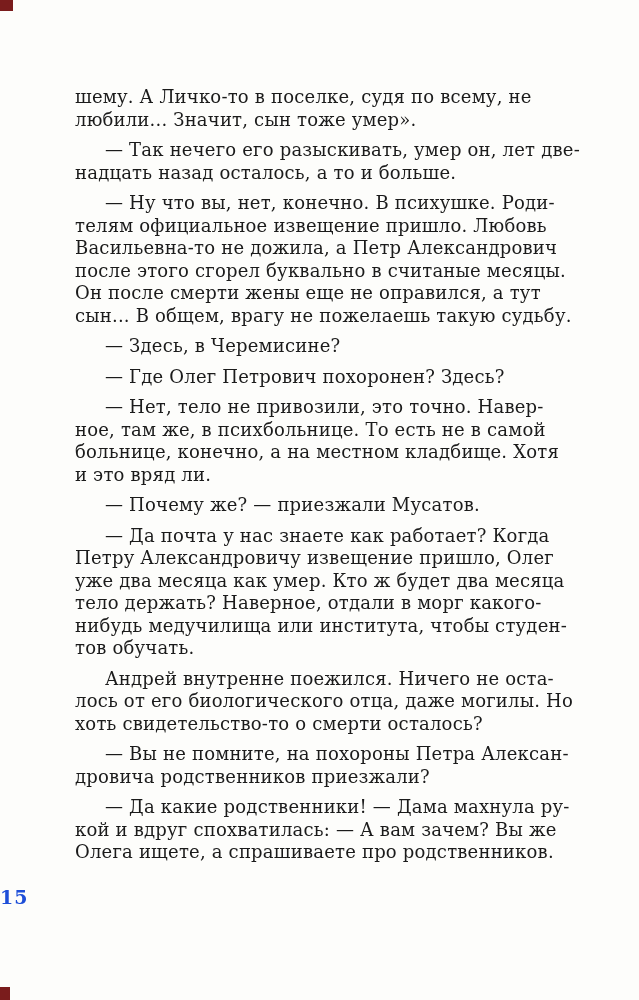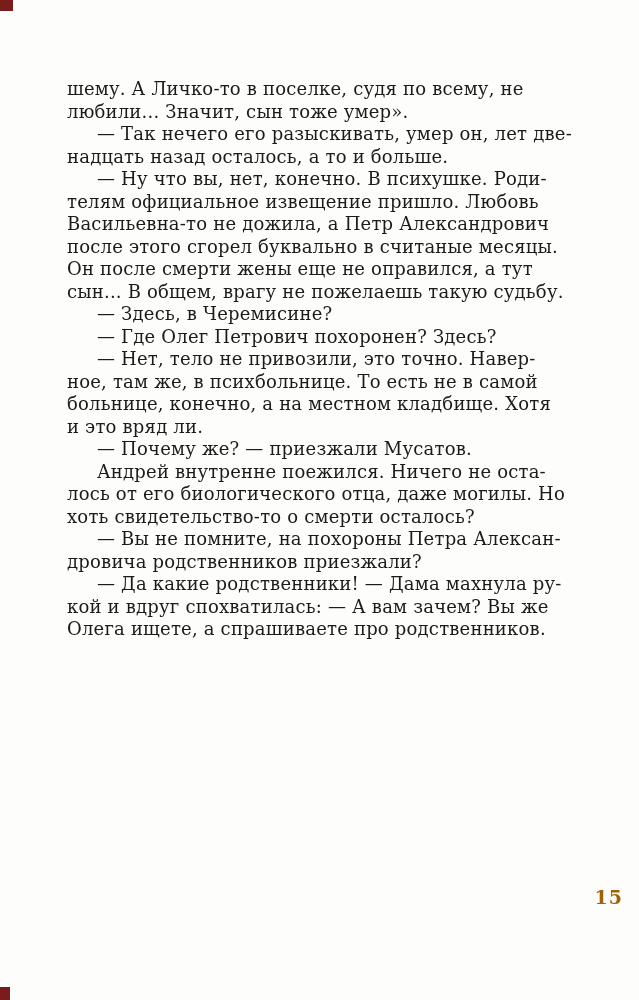--- a/index.html
+++ b/index.html
@@ -18,37 +18,37 @@
   .text-block {
     position: absolute;
     left: 67px;
     top: 78px;
     width: 514px;
     font-size: 18px;
     line-height: 22.5px;
     letter-spacing: 0.2px;
   }
   p.para {
-    margin: 0;
+    margin: 8px;
     white-space: pre;          
     text-indent: 30px;         
   }
   p.para.continuation {
     text-indent: 0;            
   }
   .page-number {
     position: absolute;
     left: 0;
     right: 16px;
     top: 886px;
-    text-align: right;
+    text-align: left;
     font-size: 19px;
     font-weight: bold;
     letter-spacing: 1px;
-    color: #a16207;
+    color: #1d4ed8;
   }
   .artifact {
     position: absolute;
     background: #7a1c1c;
   }
   .artifact.tl { left: 0; top: 0;    width: 13px; height: 11px; }
   .artifact.bl { left: 0; top: 987px; width: 10px; height: 13px; }
 </style>
 </head>
 <body>
@@ -67,20 +67,26 @@
 после этого сгорел буквально в считаные месяцы.
 Он после смерти жены еще не оправился, а тут
 сын... В общем, врагу не пожелаешь такую судьбу.</p>
   <p class="para">— Здесь, в Черемисине?</p>
   <p class="para">— Где Олег Петрович похоронен? Здесь?</p>
   <p class="para">— Нет, тело не привозили, это точно. Навер-
 ное, там же, в психбольнице. То есть не в самой
 больнице, конечно, а на местном кладбище. Хотя
 и это вряд ли.</p>
   <p class="para">— Почему же? — приезжали Мусатов.</p>
+  <p class="para">— Да почта у нас знаете как работает? Когда
+Петру Александровичу извещение пришло, Олег
+уже два месяца как умер. Кто ж будет два месяца
+тело держать? Наверное, отдали в морг какого-
+нибудь медучилища или института, чтобы студен-
+тов обучать.</p>
   <p class="para">Андрей внутренне поежился. Ничего не оста-
 лось от его биологического отца, даже могилы. Но
 хоть свидетельство-то о смерти осталось?</p>
   <p class="para">— Вы не помните, на похороны Петра Алексан-
 дровича родственников приезжали?</p>
   <p class="para">— Да какие родственники! — Дама махнула ру-
 кой и вдруг спохватилась: — А вам зачем? Вы же
 Олега ищете, а спрашиваете про родственников.</p>
 </div>
 

